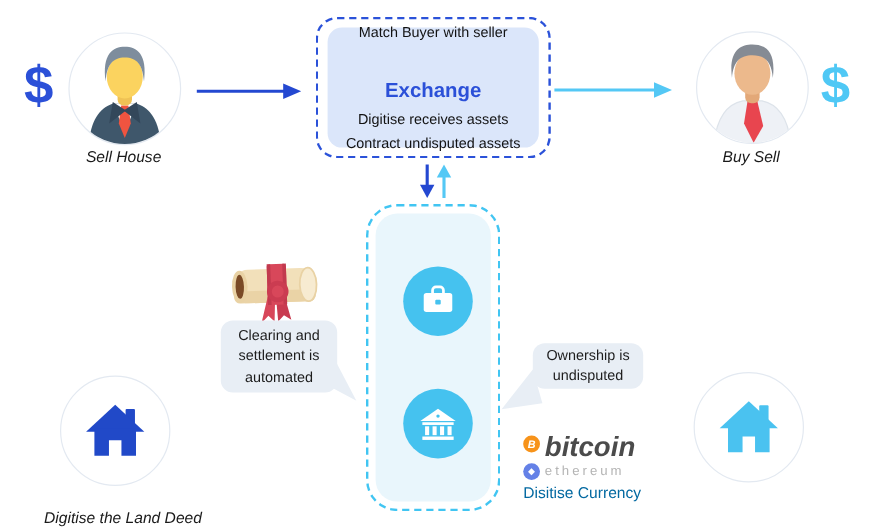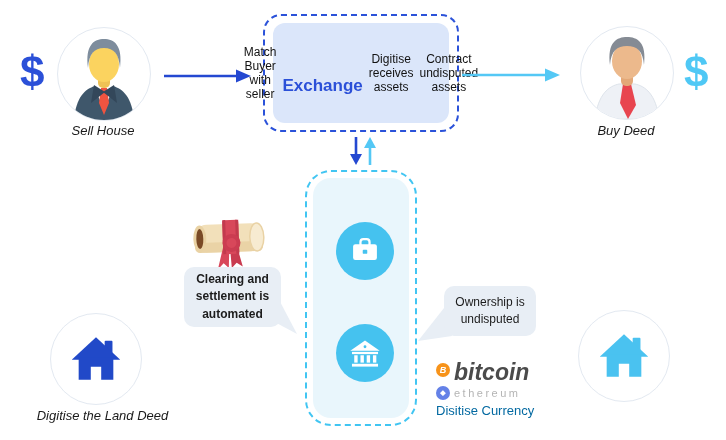--- a/index.html
+++ b/index.html
@@ -20,31 +20,31 @@
     overflow:hidden; display:flex; align-items:center; justify-content:center;
   }
   .avatar-seller { left:57px;  top:27px; width:92px; height:92px; }
   .avatar-buyer  { left:580px; top:26px; width:92px; height:92px; }
   .house-left    { left:50px;  top:313px; width:90px; height:90px; }
   .house-right   { left:578px; top:310px; width:90px; height:90px; }
 
   .caption-label { font-size:13px; text-align:center; color:#1a1a1a;font-style:italic; }
   .label-seller { left:40px;  top:123px; width:126px; }
   .label-buyer  { left:563px; top:123px; width:126px; }
-  .label-deed   { left:15px;  top:408px; width:175px; }
+  .label-deed   { left:15px;  top:424px; width:175px; }
 
   
   .exchange-box {
     left:263px; top:14px; width:192px; height:114px;
     border:2px dashed #2b52d9; border-radius:18px;
   }
   .exchange-inner {
     position:absolute; left:8px; top:7px; right:8px; bottom:7px;
     background:#dbe6fa; border-radius:12px;
-    display:flex; flex-direction:row; align-items:center; justify-content:center;
+    display:flex; flex-direction:column; align-items:center; justify-content:center;
     gap:6px; text-align:center;
   }
   .ex-line  { font-size:12px; color:#121212; }
   .ex-title { font-size:17px; font-weight:bold; color:#2b50d8;margin-top:26px; }
 
   
   .contract-container {
     left:305px; top:170px; width:108px; height:252px;
     border:2px dashed #41c5f2; border-radius:26px;
   }
@@ -58,22 +58,22 @@
   }
   .icon-bubble.briefcase { left:23px; top:44px; }
   .icon-bubble.bank      { left:23px; top:146px; }
 
   
   .speech-bubble {
     background:#e8eef5; border-radius:10px;
     display:flex; align-items:center; justify-content:center; text-align:center;
     font-size:12px; line-height:1.45; color:#1c1c1c; white-space:pre-line;
   }
-  .bubble-left  { left:184px; top:267px; width:97px;  height:60px;font-weight:bold; }
-  .bubble-right { left:444px; top:286px; width:92px;  height:50px; }
+  .bubble-left  { left:184px; top:267px; width:97px;  height:60px; }
+  .bubble-right { left:444px; top:286px; width:92px;  height:38px; }
 
   
   .coin-badge {
     position:absolute; width:14px; height:14px; border-radius:50%;
     display:flex; align-items:center; justify-content:center;
     color:#fff; font-weight:bold;
   }
   .btc-badge { left:436px; top:363px; background:#f7931a; font-size:9px; font-style:italic; }
   .eth-badge { left:436px; top:386px; background:#6481e7; font-size:7px; }
   .btc-word  { left:454px; top:359px; font-size:23px; font-weight:bold; font-style:italic; color:#4b4b4b; }
@@ -122,21 +122,21 @@
 
   <div class="abs circle-frame avatar-buyer">
     <svg width="92" height="92" viewBox="0 0 92 92">
       <path d="M14,92 C17,67 28,59 38,57 L54,57 C64,59 75,67 78,92 Z" fill="#eef1f6" stroke="#dde3ea" stroke-width="1"></path>
       <polygon points="42,57 50,57 55,78 47,92 39,76" fill="#e8454f"></polygon>
       <rect x="40" y="44" width="12" height="15" rx="5" fill="#e3a878"></rect>
       <ellipse cx="46" cy="34" rx="15" ry="18" fill="#ecb98c"></ellipse>
       <path d="M29,38 C26,15 36,10 46,10 C56,10 66,15 63,38 C62,24 56,19 46,19 C36,19 30,24 29,38 Z" fill="#858b94"></path>
     </svg>
   </div>
-  <div class="abs caption-label label-buyer">Buy Deed</div>
+  <div class="abs caption-label label-buyer">Buy Sell</div>
   <div class="abs dollar dollar-right">$</div>
 
   <svg class="abs" style="left:345px; top:136px;" width="36" height="30">
     <g>
       <line x1="11" y1="1" x2="11" y2="20" stroke="#2448d1" stroke-width="2.6"></line>
       <polygon points="5,18 17,18 11,29" fill="#2448d1"></polygon>
     </g>
     <g>
       <line x1="25" y1="29" x2="25" y2="10" stroke="#54c8f5" stroke-width="2.6"></line>
       <polygon points="19,12 31,12 25,1" fill="#54c8f5"></polygon>

